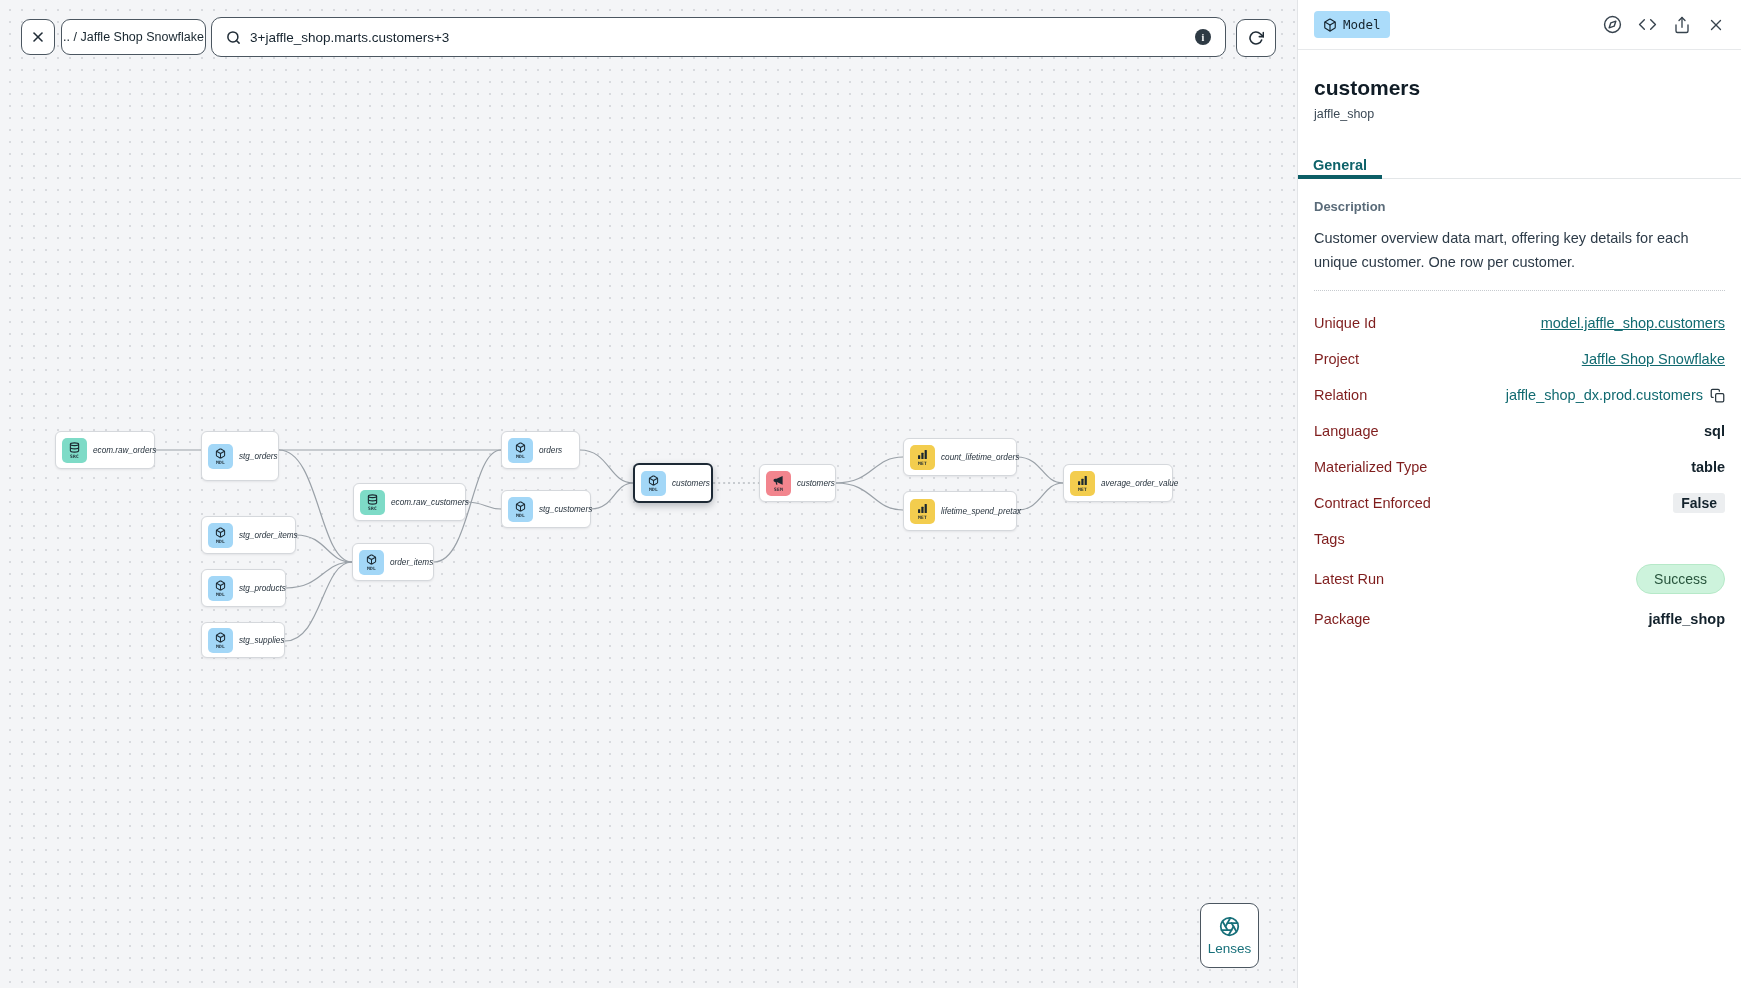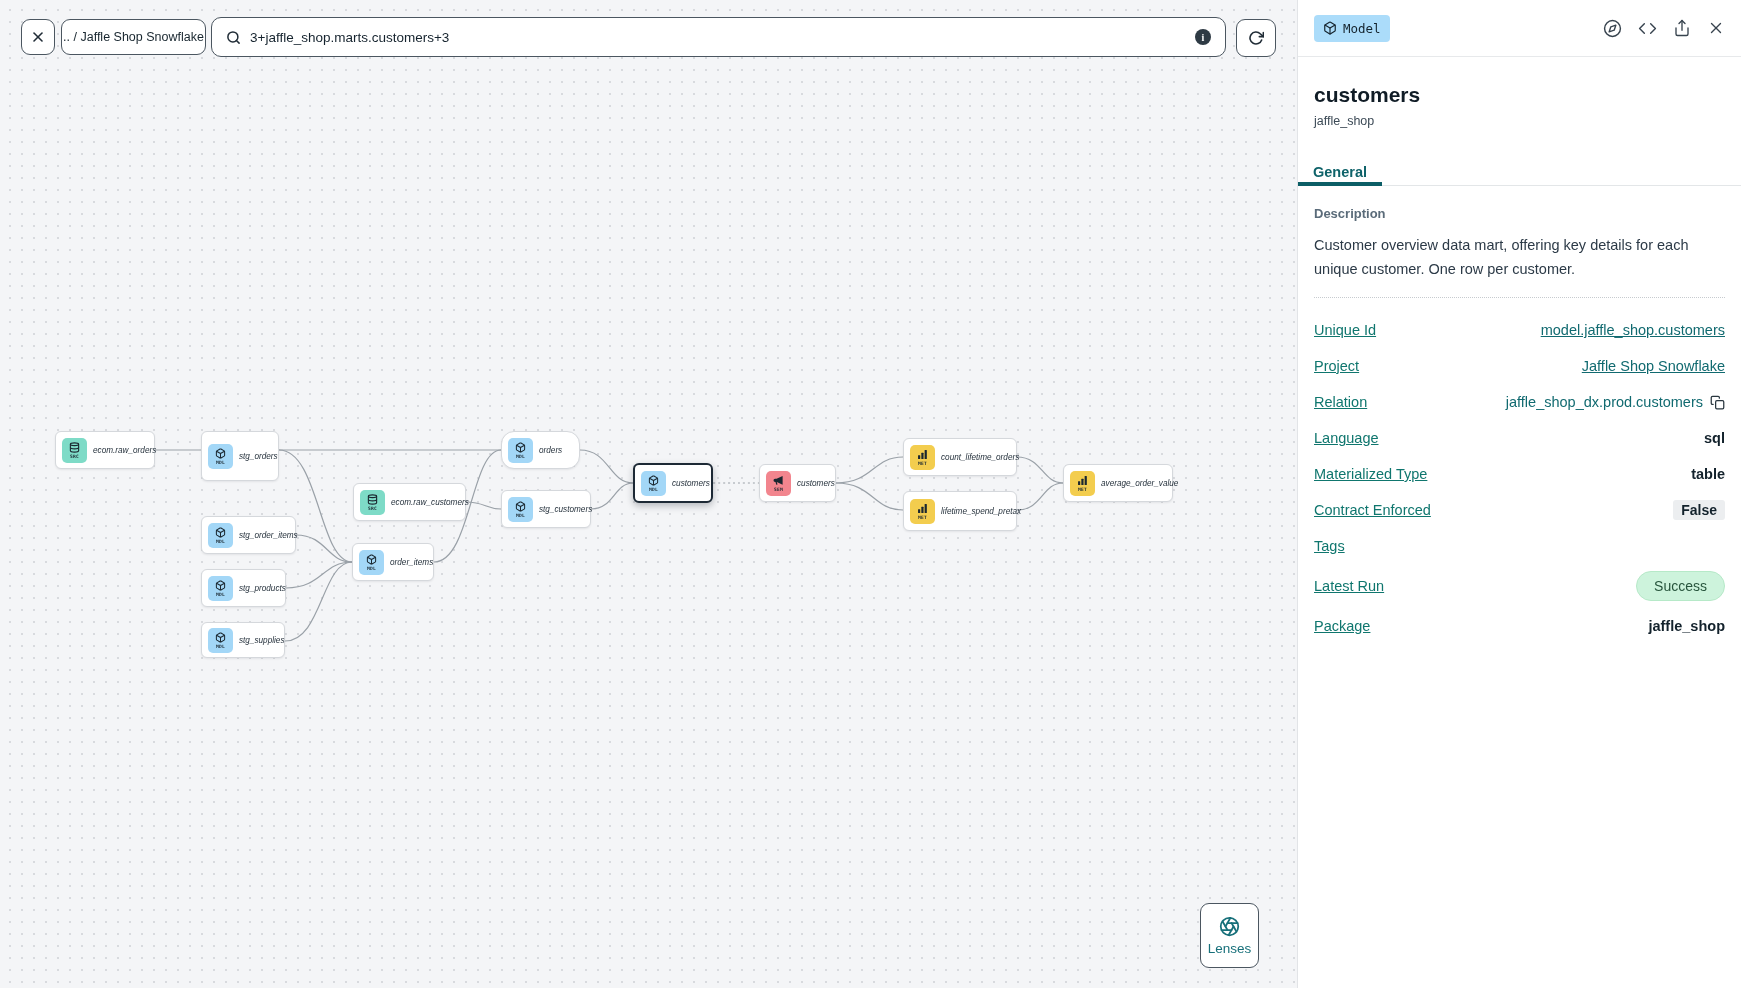--- a/index.html
+++ b/index.html
@@ -42,21 +42,21 @@
   .node.selected { border:2px solid #1d2935; box-shadow:0 3px 7px rgba(20,30,40,.28); }
   .node .nlabel { font-size:8.2px; color:#26323d; letter-spacing:0; white-space:nowrap;font-style:italic; }
   .nbadge { width:25px; height:25px; border-radius:5px; flex:none;
     display:flex; flex-direction:column; align-items:center; justify-content:center; }
   .nbadge .blbl { font-size:4.6px; font-weight:bold; color:#1a2730; letter-spacing:.3px;
     font-family:"DejaVu Sans Mono", monospace; line-height:5px; margin-top:1px; }
 
   
   .panel { position:absolute; left:1297px; top:0; width:444px; height:988px;
     background:#fff; border-left:1px solid #e2e4e7; }
-  .panel-head { height:57px; border-bottom:1px solid #e7e9eb; display:flex;
+  .panel-head { height:50px; border-bottom:1px solid #e7e9eb; display:flex;
     align-items:center; padding:0 16px; }
   .model-badge { background:#abdcfa; border-radius:4px; height:27px; padding:0 9px;
     display:flex; align-items:center; gap:6px; color:#15242e;
     font-family:"DejaVu Sans Mono", monospace; font-size:12.5px; }
   .head-icons { margin-left:auto; display:flex; align-items:center; gap:16px; color:#37434e; }
   .head-icons .hicon { display:flex; align-items:center; justify-content:center; }
 
   .panel-title { margin:26px 16px 0; font-size:21px; font-weight:bold; color:#101c26; }
   .panel-sub { margin:7px 16px 0; font-size:12.5px; color:#3c4a56; }
 
@@ -64,21 +64,21 @@
   .tab { padding:8px 0 2px; width:84px; text-align:center; font-size:14.5px; font-weight:bold;
     color:#0e6269; border-bottom:4px solid #0c5e66; margin-bottom:-1px; }
 
   .panel-body { padding:20px 16px 0; }
   .sec-label { font-size:13px; font-weight:bold; color:#5a6b79; }
   .desc { margin-top:12px; font-size:14.5px; line-height:24px; color:#2c3a47; }
   .dotline { margin-top:16px; border-top:1.5px dotted #c7cbcf; }
 
   .fields { margin-top:14px; }
   .frow { display:flex; align-items:center; min-height:36px; }
-  .flabel { font-size:14.5px; color:#0f766e;text-decoration:underline; }
+  .flabel { font-size:14.5px; color:#7f1d1d; }
   .fval { margin-left:auto; font-size:14.5px; color:#13222c; font-weight:bold;
     display:flex; align-items:center; gap:7px; }
   .fval.plain { font-weight:600; }
   a.tlink { color:#116a70; font-weight:normal; text-decoration:underline; }
   .teal { color:#116a70; font-weight:normal; }
   .copybtn { color:#29363f; display:flex; }
   .chip { background:#eceef0; border-radius:3px; padding:2px 8px; font-weight:600; font-size:14px; }
   .pill { background:#cdf3dc; border:1px solid #b6e9c8; border-radius:999px;
     padding:6px 17px; font-size:14px; font-weight:normal; color:#27543c; }
 
@@ -176,21 +176,21 @@
         <span class="nbadge" style="background: rgb(163, 215, 247);">
           <svg width="11" height="11" viewBox="0 0 24 24" fill="none" stroke="#1a2730" stroke-width="2.2" stroke-linejoin="round">
             <path d="M21 16V8a2 2 0 0 0-1-1.73l-7-4a2 2 0 0 0-2 0l-7 4A2 2 0 0 0 3 8v8a2 2 0 0 0 1 1.73l7 4a2 2 0 0 0 2 0l7-4A2 2 0 0 0 21 16z"></path>
             <polyline points="3.27 6.96 12 12.01 20.73 6.96"></polyline>
             <line x1="12" y1="22.08" x2="12" y2="12"></line>
           </svg>
           <span class="blbl">MDL</span>
         </span>
         <span class="nlabel">order_items</span>
       </div>
-      <div class="node" style="left: 501px; top: 431px; width: 79px; height: 38px; border-radius: 13px;">
+      <div class="node" style="left: 501px; top: 431px; width: 79px; height: 38px;">
         <span class="nbadge" style="background: rgb(163, 215, 247);">
           <svg width="11" height="11" viewBox="0 0 24 24" fill="none" stroke="#1a2730" stroke-width="2.2" stroke-linejoin="round">
             <path d="M21 16V8a2 2 0 0 0-1-1.73l-7-4a2 2 0 0 0-2 0l-7 4A2 2 0 0 0 3 8v8a2 2 0 0 0 1 1.73l7 4a2 2 0 0 0 2 0l7-4A2 2 0 0 0 21 16z"></path>
             <polyline points="3.27 6.96 12 12.01 20.73 6.96"></polyline>
             <line x1="12" y1="22.08" x2="12" y2="12"></line>
           </svg>
           <span class="blbl">MDL</span>
         </span>
         <span class="nlabel">orders</span>
       </div>

